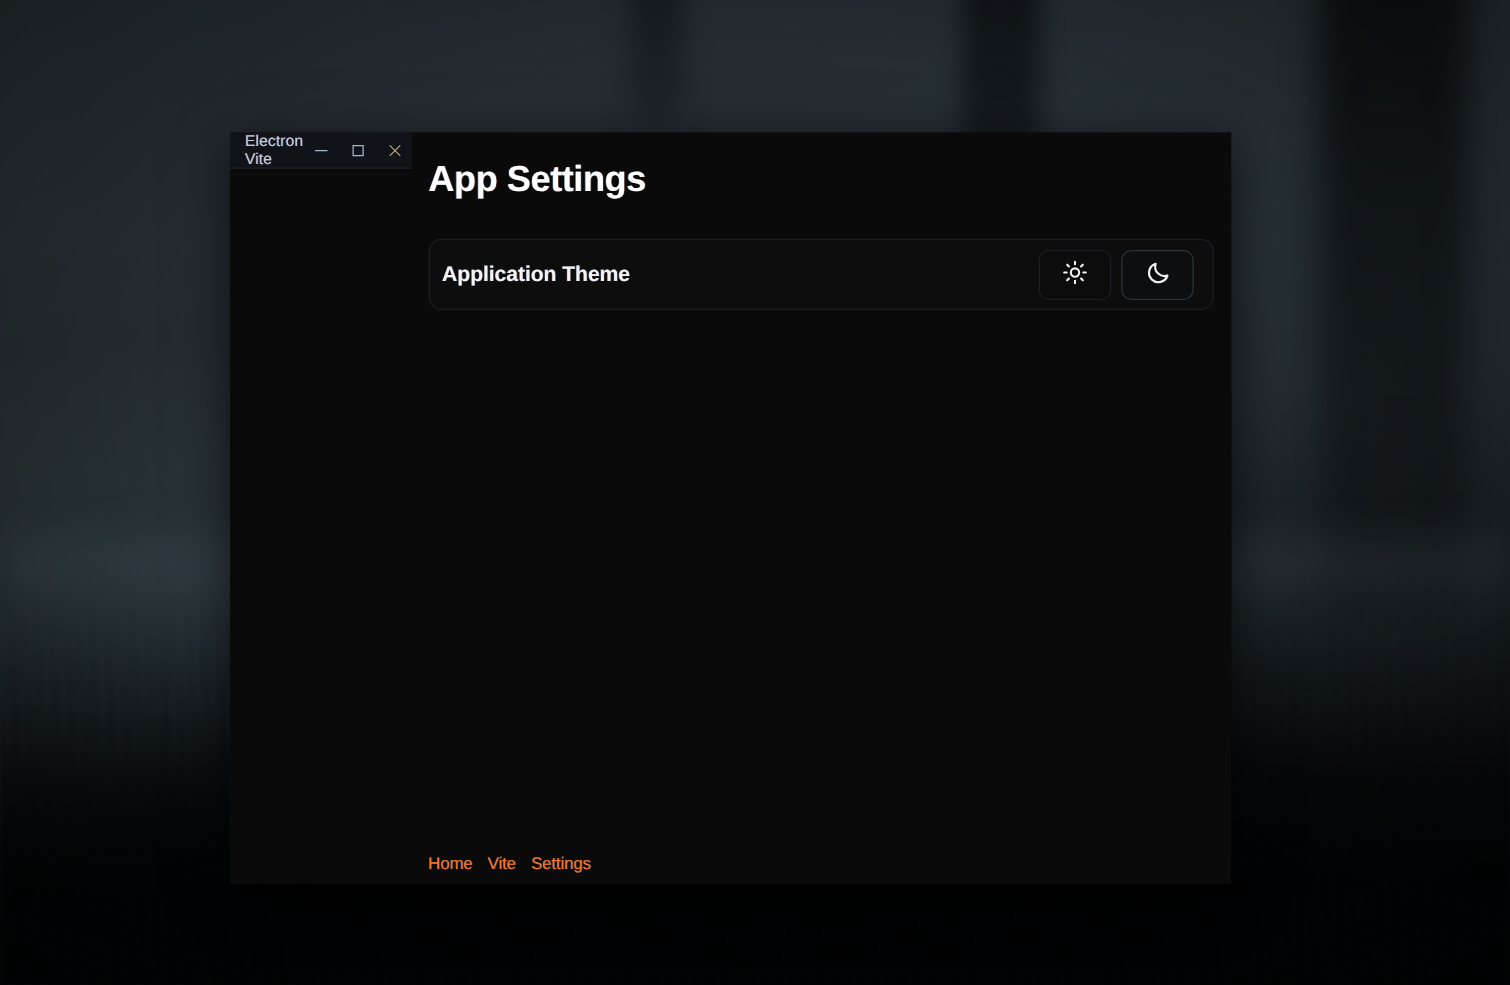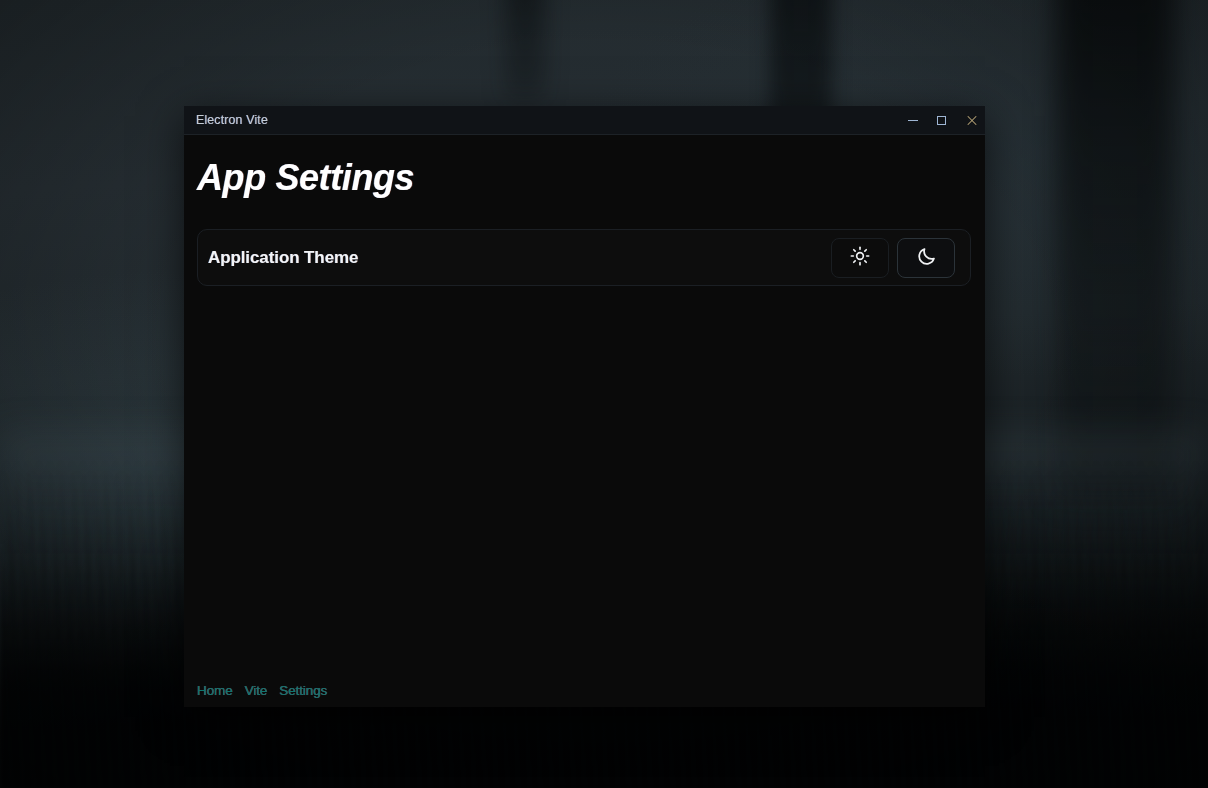--- a/index.html
+++ b/index.html
@@ -69,21 +69,21 @@
   
   #app-window {
     position: absolute;
     left: 184px;
     top: 106px;
     width: 801px;
     height: 601px;
     background: #0a0a0a;
     box-shadow: 0 10px 40px rgba(0,0,0,0.65);
     display: flex;
-    flex-direction: column;
+    flex-direction: row;
     overflow: hidden;
   }
 
   
   #titlebar {
     height: 29px;
     flex: 0 0 29px;
     background: #101317;
     border-bottom: 1px solid #1d2227;
     display: flex;
@@ -120,27 +120,26 @@
     flex: 1 1 auto;
     background: #0a0a0a;
     padding: 22px 14px 0 13px;
     display: flex;
     flex-direction: column;
     position: relative;
     overflow: hidden;
   }
 
   #page-title {
-    font-size: 36px;
+    font-size: 29px;
     font-weight: 700;
     color: #ffffff;
     letter-spacing: -0.4px;
     margin: 0 0 30px 0;
     text-shadow: -0.5px 0 rgba(130,180,255,0.5), 0.6px 0 rgba(255,140,110,0.35);
-    font-style: italic;
   }
 
   
   #theme-card {
     height: 57px;
     background: #0d0d0d;
     border: 1px solid #1b1f24;
     border-radius: 10px;
     display: flex;
     align-items: center;
@@ -170,21 +169,21 @@
   #bottom-nav {
     position: absolute;
     left: 13px;
     bottom: 9px;
     display: flex;
     gap: 12px;
     align-items: center;
   }
   #bottom-nav a {
     font-size: 13.5px;
-    color: #0f766e;
+    color: #f97316;
     text-decoration: none;
     letter-spacing: -0.1px;
     text-shadow: -0.4px 0 rgba(130,180,255,0.4), 0.5px 0 rgba(255,140,110,0.3);
   }
 </style>
 </head>
 <body>
 
 <div id="desktop">
   <div class="trunk t1"></div>

